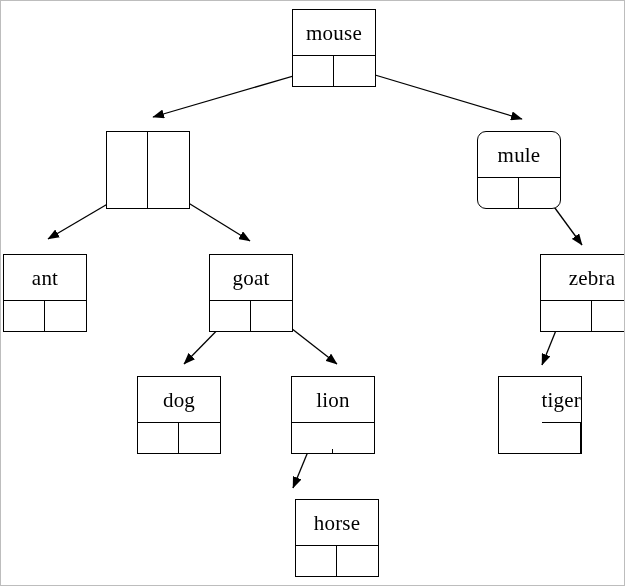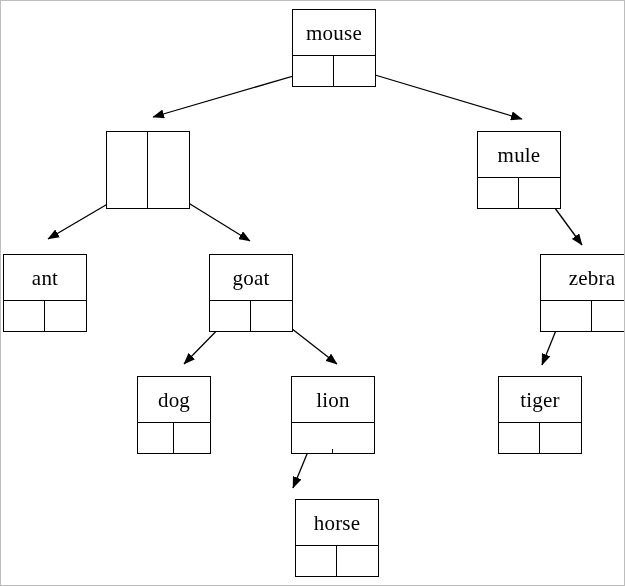--- a/index.html
+++ b/index.html
@@ -88,21 +88,21 @@
           <div class="ptr ptr-left"></div>
           <div class="ptr ptr-right"></div>
         </div>
       </div>
       <div class="node" style="left: 105px; top: 130px; width: 84px; height: 78px;">
         <div class="node-pointers">
           <div class="ptr ptr-left"></div>
           <div class="ptr ptr-right"></div>
         </div>
       </div>
-      <div class="node" style="left: 476px; top: 130px; width: 84px; height: 78px;">
+      <div class="node" style="left: 476px; top: 130px; width: 84px; height: 78px; border-radius: 9px;">
         <div class="node-label">mule</div>
         <div class="node-pointers">
           <div class="ptr ptr-left"></div>
           <div class="ptr ptr-right"></div>
         </div>
       </div>
       <div class="node" style="left: 2px; top: 253px; width: 84px; height: 78px;">
         <div class="node-label">ant</div>
         <div class="node-pointers">
           <div class="ptr ptr-left"></div>
@@ -116,35 +116,35 @@
           <div class="ptr ptr-right"></div>
         </div>
       </div>
       <div class="node" style="left: 539px; top: 253px; width: 104px; height: 78px;">
         <div class="node-label">zebra</div>
         <div class="node-pointers">
           <div class="ptr ptr-left"></div>
           <div class="ptr ptr-right"></div>
         </div>
       </div>
-      <div class="node" style="left: 136px; top: 375px; width: 74px; height: 78px;">
+      <div class="node" style="left: 136px; top: 375px; width: 84px; height: 78px;">
         <div class="node-label">dog</div>
         <div class="node-pointers">
           <div class="ptr ptr-left"></div>
           <div class="ptr ptr-right"></div>
         </div>
       </div>
       <div class="node" style="left: 290px; top: 375px; width: 84px; height: 78px; gap: 26px;">
         <div class="node-label">lion</div>
         <div class="node-pointers">
           <div class="ptr ptr-left"></div>
           <div class="ptr ptr-right"></div>
         </div>
       </div>
-      <div class="node" style="left: 497px; top: 375px; width: 84px; height: 78px;">
+      <div class="node" style="left: 497px; top: 375px; width: 84px; height: 78px; align-items: flex-end;">
         <div class="node-label">tiger</div>
         <div class="node-pointers">
           <div class="ptr ptr-left"></div>
           <div class="ptr ptr-right"></div>
         </div>
       </div>
       <div class="node" style="left: 250px; top: 498px; width: 84px; height: 78px; margin-left: 44px;">
         <div class="node-label">horse</div>
         <div class="node-pointers">
           <div class="ptr ptr-left"></div>

